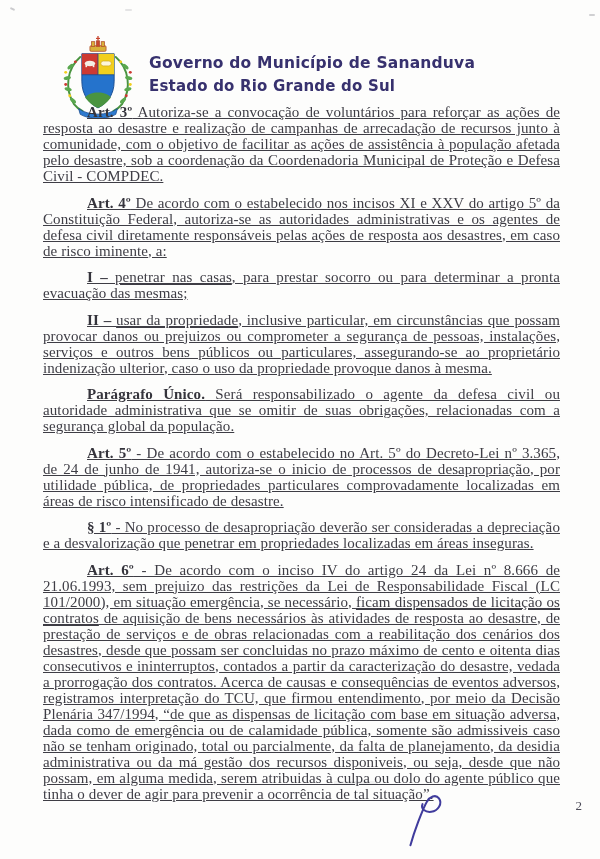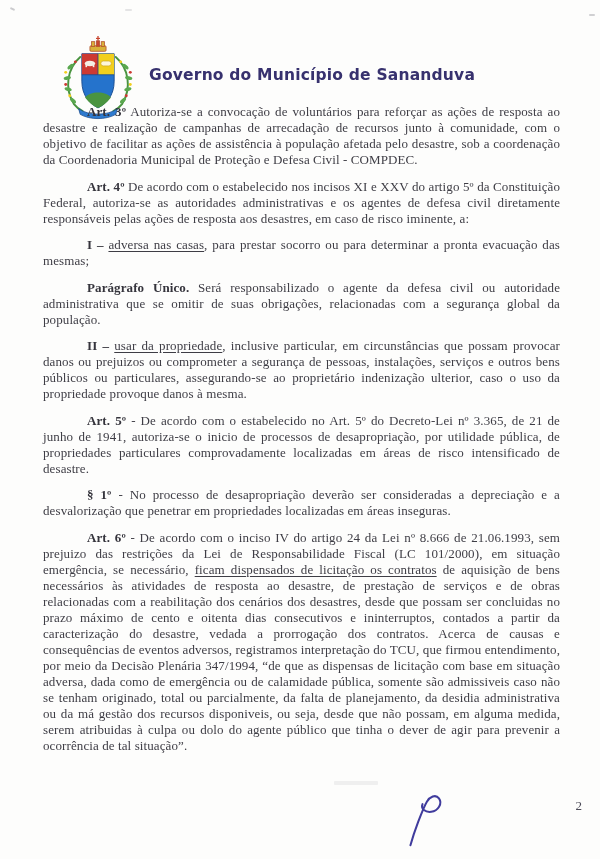--- a/index.html
+++ b/index.html
@@ -24,24 +24,25 @@
     line-height:23px;
     padding-bottom:6px;
   }
   .title-1{font-size:15.5px;letter-spacing:.2px;}
   .title-2{font-size:15px;letter-spacing:.2px;}
   
   .content{
     position:absolute;
     top:104px;left:43px;width:517px;
     color:#3e3d45;
-    font-size:13px;
+    font-size:15px;
     line-height:16px;
     text-align:justify;
     letter-spacing:.1px;
+    text-decoration:underline;
   }
   .para{margin:0 0 10.5px 0;text-indent:44px;}
   .para .b{font-weight:bold;color:#35343c;}
   .para .u{text-decoration:underline;text-underline-offset:2px;}
   
   .signature{
     position:absolute;left:398px;top:792px;
     width:50px;height:58px;
   }
   .page-number{
@@ -118,30 +119,31 @@
         <g fill="#fdf6da" stroke="#caa41c" stroke-width=".8">
           <rect x="53.5" y="31" width="13" height="6" rx="3"></rect>
         </g>
         <path d="M34 76 C 40 68 60 68 66 76 C 61 83 55 87 50 89 C 45 87 39 83 34 76 Z" fill="#4a9440"></path>
       </g>
 
       <path d="M26 90 C 38 99 62 99 74 90 L 72 97 C 60 104 40 104 28 97 Z" fill="#2e7bd0" stroke="#1b4e93" stroke-width="1"></path>
     </svg>
     <div class="titles">
       <div class="title-1">Governo do Município de Sananduva</div>
+      <div class="title-2">Estado do Rio Grande do Sul</div>
     </div>
   </div>
 
   <div class="content">
       <p class="para"><span class="b">Art. 3º</span><span> Autoriza-se a convocação de voluntários para reforçar as ações de resposta ao desastre e realização de campanhas de arrecadação de recursos junto à comunidade, com o objetivo de facilitar as ações de assistência à população afetada pelo desastre, sob a coordenação da Coordenadoria Municipal de Proteção e Defesa Civil - COMPDEC.</span></p>
       <p class="para"><span class="b">Art. 4º</span><span> De acordo com o estabelecido nos incisos XI e XXV do artigo 5º da Constituição Federal, autoriza-se as autoridades administrativas e os agentes de defesa civil diretamente responsáveis pelas ações de resposta aos desastres, em caso de risco iminente, a:</span></p>
-      <p class="para"><span class="b">I – </span><span class="u">adversa nas casas</span><span>, para prestar socorro ou para determinar a pronta evacuação das mesmas;</span></p>
+      <p class="para"><span class="b">I – </span><span class="u">penetrar nas casas</span><span>, para prestar socorro ou para determinar a pronta evacuação das mesmas;</span></p>
+      <p class="para"><span class="b">II – </span><span class="u">usar da propriedade</span><span>, inclusive particular, em circunstâncias que possam provocar danos ou prejuizos ou comprometer a segurança de pessoas, instalações, serviços e outros bens públicos ou particulares, assegurando-se ao proprietário indenização ulterior, caso o uso da propriedade provoque danos à mesma.</span></p>
       <p class="para"><span class="b">Parágrafo Único.</span><span> Será responsabilizado o agente da defesa civil ou autoridade administrativa que se omitir de suas obrigações, relacionadas com a segurança global da população.</span></p>
-      <p class="para"><span class="b">II – </span><span class="u">usar da propriedade</span><span>, inclusive particular, em circunstâncias que possam provocar danos ou prejuizos ou comprometer a segurança de pessoas, instalações, serviços e outros bens públicos ou particulares, assegurando-se ao proprietário indenização ulterior, caso o uso da propriedade provoque danos à mesma.</span></p>
-      <p class="para"><span class="b">Art. 5º</span><span> - De acordo com o estabelecido no Art. 5º do Decreto-Lei nº 3.365, de 21 de junho de 1941, autoriza-se o inicio de processos de desapropriação, por utilidade pública, de propriedades particulares comprovadamente localizadas em áreas de risco intensificado de desastre.</span></p>
+      <p class="para"><span class="b">Art. 5º</span><span> - De acordo com o estabelecido no Art. 5º do Decreto-Lei nº 3.365, de 24 de junho de 1941, autoriza-se o inicio de processos de desapropriação, por utilidade pública, de propriedades particulares comprovadamente localizadas em áreas de risco intensificado de desastre.</span></p>
       <p class="para"><span class="b">§ 1º</span><span> - No processo de desapropriação deverão ser consideradas a depreciação e a desvalorização que penetrar em propriedades localizadas em áreas inseguras.</span></p>
       <p class="para"><span class="b">Art. 6º</span><span> - De acordo com o inciso IV do artigo 24 da Lei nº 8.666 de 21.06.1993, sem prejuizo das restrições da Lei de Responsabilidade Fiscal (LC 101/2000), em situação emergência, se necessário, </span><span class="u">ficam dispensados de licitação os contratos</span><span> de aquisição de bens necessários às atividades de resposta ao desastre, de prestação de serviços e de obras relacionadas com a reabilitação dos cenários dos desastres, desde que possam ser concluidas no prazo máximo de cento e oitenta dias consecutivos e ininterruptos, contados a partir da caracterização do desastre, vedada a prorrogação dos contratos. Acerca de causas e consequências de eventos adversos, registramos interpretação do TCU, que firmou entendimento, por meio da Decisão Plenária 347/1994, “de que as dispensas de licitação com base em situação adversa, dada como de emergência ou de calamidade pública, somente são admissiveis caso não se tenham originado, total ou parcialmente, da falta de planejamento, da desidia administrativa ou da má gestão dos recursos disponiveis, ou seja, desde que não possam, em alguma medida, serem atribuidas à culpa ou dolo do agente público que tinha o dever de agir para prevenir a ocorrência de tal situação”.</span></p>
     </div>
 
   <svg class="signature" viewBox="0 0 50 60" aria-hidden="true">
     <path d="M12 55 C 14 48 17 39 20 31 C 23 23 26 15 29 10 C 32 5 38 2 41.5 6.5 C 45.5 12 40.5 19.5 33.5 20.5 C 27.5 21.3 22.5 17.5 24.5 12.5" fill="none" stroke="#403c9d" stroke-width="2.1" stroke-linecap="round"></path>
   </svg>
 
   <div class="page-number">2</div>
 

